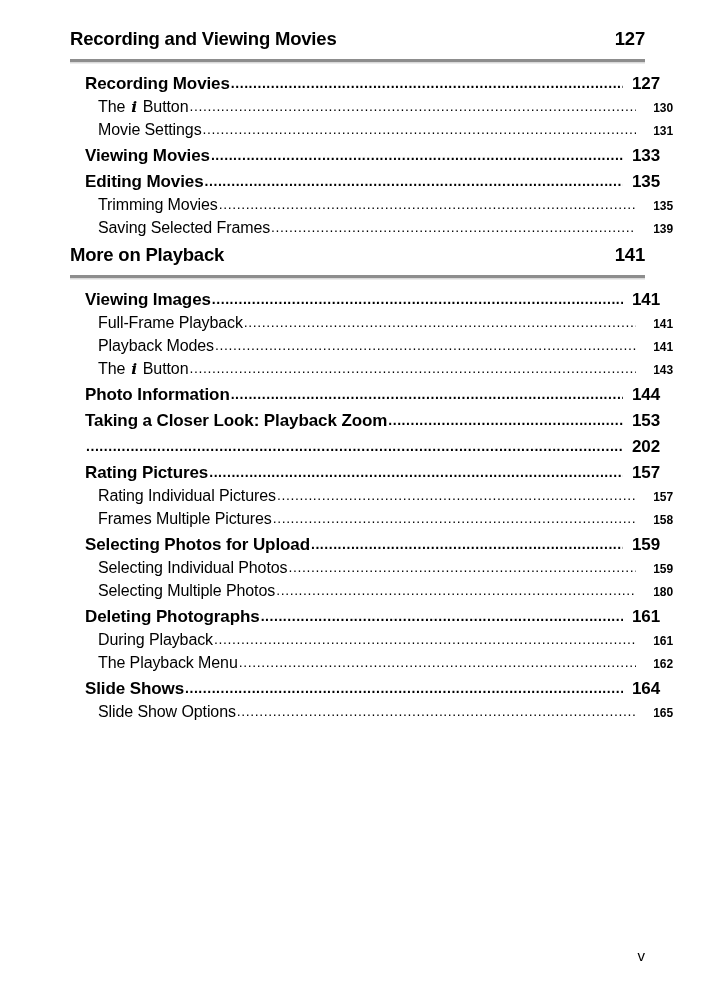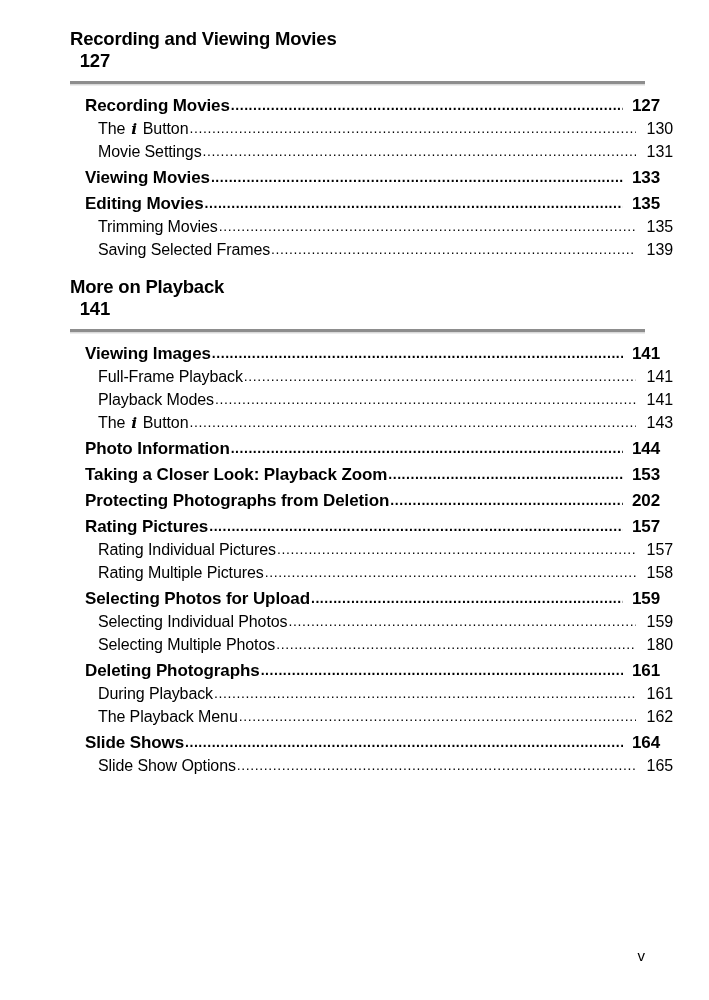--- a/index.html
+++ b/index.html
@@ -27,21 +27,20 @@
   
   .chapter {
     display: flex;
     align-items: baseline;
     justify-content: space-between;
     font-weight: bold;
     font-size: 18.5px;
     letter-spacing: -0.2px;
     margin: 0;
     padding: 0;
-    flex-direction: column;
   }
   .chapter-title { white-space: nowrap; }
   .chapter-page {
     font-weight: bold;
     font-size: 18.5px;
     text-align: right;
     min-width: 40px;
   }
   .rule {
     height: 3px;
@@ -93,25 +92,25 @@
 
   
   .lvl2 {
     font-weight: normal;
     font-size: 16px;
     letter-spacing: -0.1px;
     padding-left: 28px;
     margin-top: 7px;
     justify-content: space-between;
   }
-  .lvl2 .pg { font-weight: normal; font-size: 16px; }
+  .lvl2 .pg { font-weight: bold; font-size: 12px; }
 
   .entries .entry:first-child { margin-top: 0; }
 
-  .block + .block { margin-top: 18px; }
+  .block + .block { margin-top: 8px; }
 
   
   .iglyph {
     font-family: "DejaVu Serif", serif;
     font-style: italic;
     font-weight: bold;
     font-size: 15.5px;
     padding: 0 1.5px;
   }
 
@@ -205,36 +204,35 @@
             <span class="label">Photo Information</span>
             <span class="leader">................................................................................................................................................................................................................................................................................................................................................................................................................</span>
             <span class="pg">144</span>
           </div>
           <div class="entry lvl1">
             <span class="label">Taking a Closer Look: Playback Zoom</span>
             <span class="leader">................................................................................................................................................................................................................................................................................................................................................................................................................</span>
             <span class="pg">153</span>
           </div>
           <div class="entry lvl1">
-            <span class="label">Protecting Photographs from Deletion</span>
             <span class="leader">................................................................................................................................................................................................................................................................................................................................................................................................................</span>
             <span class="pg">202</span>
           </div>
           <div class="entry lvl1">
             <span class="label">Rating Pictures</span>
             <span class="leader">................................................................................................................................................................................................................................................................................................................................................................................................................</span>
             <span class="pg">157</span>
           </div>
           <div class="entry lvl2">
             <span class="label">Rating Individual Pictures</span>
             <span class="leader">................................................................................................................................................................................................................................................................................................................................................................................................................</span>
             <span class="pg">157</span>
           </div>
           <div class="entry lvl2">
-            <span class="label">Rating Multiple Pictures</span>
+            <span class="label">Frames Multiple Pictures</span>
             <span class="leader">................................................................................................................................................................................................................................................................................................................................................................................................................</span>
             <span class="pg">158</span>
           </div>
           <div class="entry lvl1">
             <span class="label">Selecting Photos for Upload</span>
             <span class="leader">................................................................................................................................................................................................................................................................................................................................................................................................................</span>
             <span class="pg">159</span>
           </div>
           <div class="entry lvl2">
             <span class="label">Selecting Individual Photos</span>

